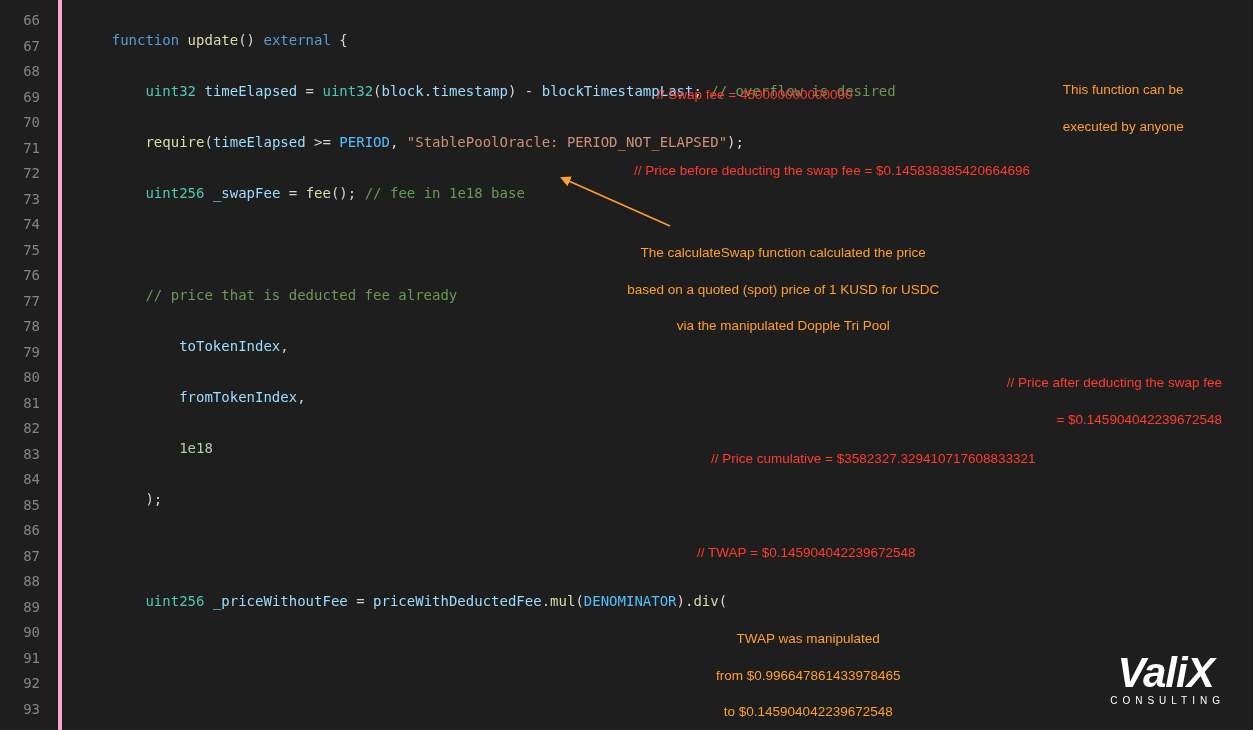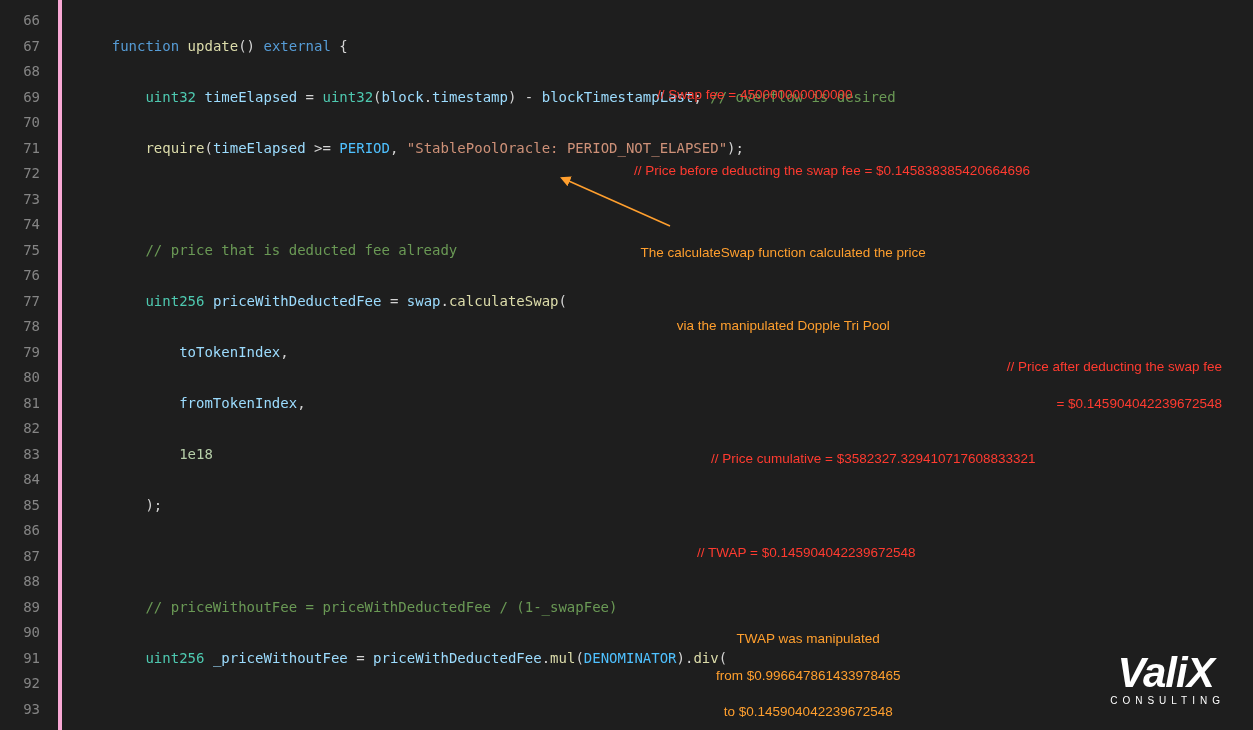--- a/index.html
+++ b/index.html
@@ -23,21 +23,21 @@
     text-align: right;
     padding: 8px 18px 8px 8px;
     user-select: none;
     line-height: 25.5px;
     font-size: 14px;
     border-right: 4px solid #f9a8d4;
     width: 62px;
   }
   .code-area {
     flex: 1;
-    padding: 8px 0 8px 16px;
+    padding: 2px 0 8px 16px;
     line-height: 25.5px;
     white-space: pre;
     position: relative;
     font-size: 14px;
   }
   .line { height: 25.5px; }
   .kw-blue { color: #569cd6; }
   .kw-teal { color: #4ec9b0; }
   .fn-yellow { color: #dcdcaa; }
   .ident { color: #9cdcfe; }
@@ -118,67 +118,70 @@
     <div class="line">90</div>
     <div class="line">91</div>
     <div class="line">92</div>
     <div class="line">93</div>
   </div>
 
   <div class="code-area">
 <div class="line">    <span class="kw-blue">function</span> <span class="fn-yellow">update</span><span class="punct">()</span> <span class="kw-blue">external</span> <span class="punct">{</span></div>
 <div class="line">        <span class="kw-teal">uint32</span> <span class="ident">timeElapsed</span> <span class="punct">=</span> <span class="kw-teal">uint32</span><span class="punct">(</span><span class="ident">block</span><span class="punct">.</span><span class="ident">timestamp</span><span class="punct">)</span> <span class="punct">-</span> <span class="ident">blockTimestampLast</span><span class="punct">;</span> <span class="comment">// overflow is desired</span></div>
 <div class="line">        <span class="fn-yellow">require</span><span class="punct">(</span><span class="ident">timeElapsed</span> <span class="punct">&gt;=</span> <span class="const-blue">PERIOD</span><span class="punct">,</span> <span class="str">"StablePoolOracle: PERIOD_NOT_ELAPSED"</span><span class="punct">);</span></div>
+<div class="line">        <span class="kw-teal">uint256</span> <span class="ident">_swapFee</span> <span class="punct">=</span> <span class="fn-yellow">fee</span><span class="punct">();</span> <span class="comment">// fee in 1e18 base</span></div>
 <div class="line"></div>
 <div class="line">        <span class="comment">// price that is deducted fee already</span></div>
-<div class="line">        <span class="kw-teal">uint256</span> <span class="ident">priceWithDeductedFee</span> <span class="punct">=</span> <span class="ident">swap</span><span class="punct">.</span><span class="fn-yellow">calculateSwap</span><span class="punct">(</span></div>
 <div class="line">            <span class="ident">toTokenIndex</span><span class="punct">,</span></div>
 <div class="line">            <span class="ident">fromTokenIndex</span><span class="punct">,</span></div>
 <div class="line">            <span class="num">1e18</span></div>
 <div class="line">        <span class="punct">);</span></div>
 <div class="line"></div>
-<div class="line">        <span class="comment">// priceWithoutFee = priceWithDeductedFee / (1-_swapFee)</span></div>
 <div class="line">        <span class="kw-teal">uint256</span> <span class="ident">_priceWithoutFee</span> <span class="punct">=</span> <span class="ident">priceWithDeductedFee</span><span class="punct">.</span><span class="fn-yellow">mul</span><span class="punct">(</span><span class="const-blue">DENOMINATOR</span><span class="punct">)</span><span class="punct">.</span><span class="fn-yellow">div</span><span class="punct">(</span></div>
 
 
 
 
 
 
 
 
 
 
 
 
 
 
 
     
     <div class="annotation red" style="top:86px; left:595px;">// Swap fee = 450000000000000</div>
 
+    <div class="annotation orange" style="top:63px; left:920px; text-align:center; width:260px;">
+      <span>This function can be</span><br>
+      <span>executed by anyone</span>
+    </div>
 
     <div class="annotation red" style="top:162px; left:572px;">// Price before deducting the swap fee = $0.145838385420664696</div>
 
     <div class="annotation orange" style="top:226px; left:470px; text-align:center; width:480px;">
       <span>The calculateSwap function calculated the price</span><br>
-      <br>
+      <span>based on a quoted (spot) price of 1 KUSD for USDC</span><br>
       <span>via the manipulated Dopple Tri Pool</span>
     </div>
 
     <svg class="arrow" style="top:170px; left:490px;" width="130" height="62">
       <defs>
         <marker id="ah" viewBox="0 0 10 10" refX="8" refY="5" markerWidth="7" markerHeight="7" orient="auto-start-reverse">
           <path d="M 0 0 L 10 5 L 0 10 z" fill="#ff9f2e"></path>
         </marker>
       </defs>
       <line x1="118" y1="56" x2="10" y2="8" stroke="#ff9f2e" stroke-width="1.5" marker-end="url(#ah)"></line>
     </svg>
 
-    <div class="annotation red" style="top:340px; left:800px; text-align:right; width:360px;">
+    <div class="annotation red" style="top:356px; left:800px; text-align:right; width:360px;">
       <span>// Price after deducting the swap fee</span><br>
       <span>= $0.145904042239672548</span>
     </div>
 
     <div class="annotation red" style="top:442px; left:649px;margin-top:8px;">// Price cumulative = $3582327.329410717608833321</div>
 
     <div class="annotation red" style="top:544px; left:635px;">// TWAP = $0.145904042239672548</div>
 
     <div class="annotation orange" style="top:612px; left:570px; text-align:center; width:330px;">
       <span>TWAP was manipulated</span><br>

